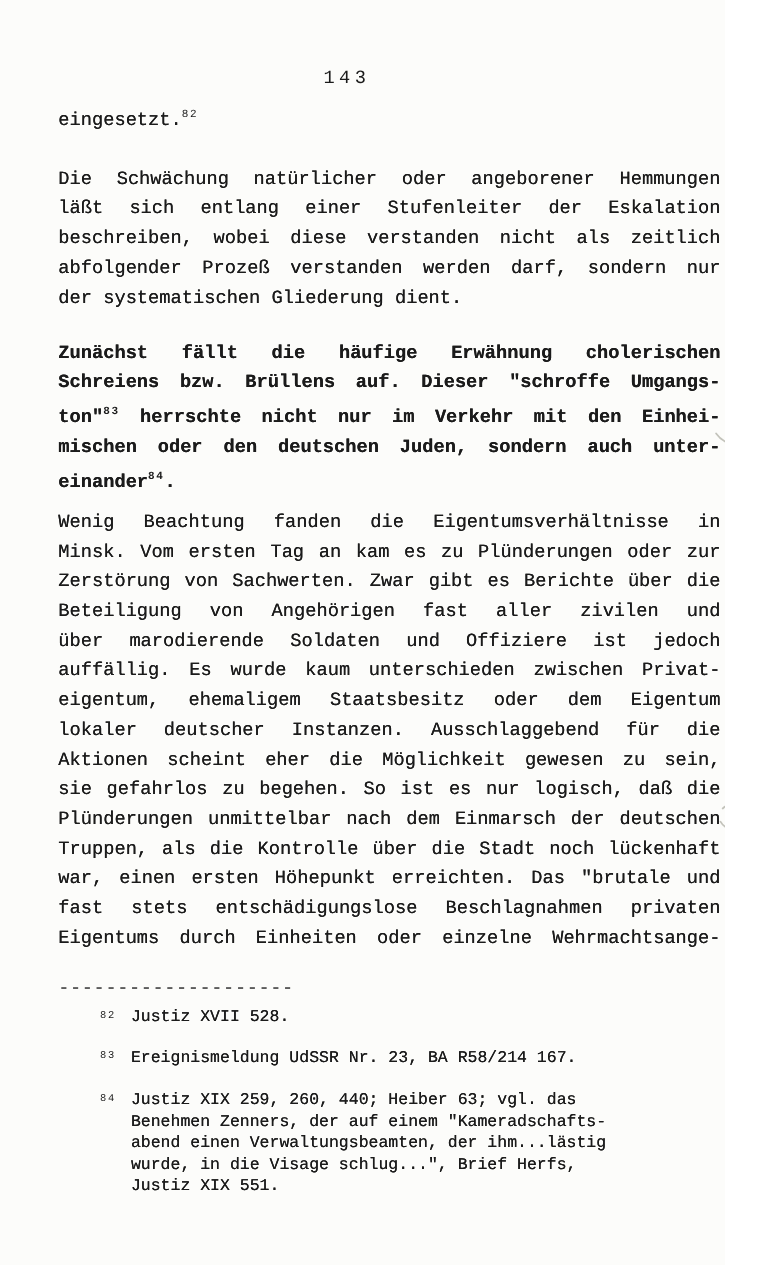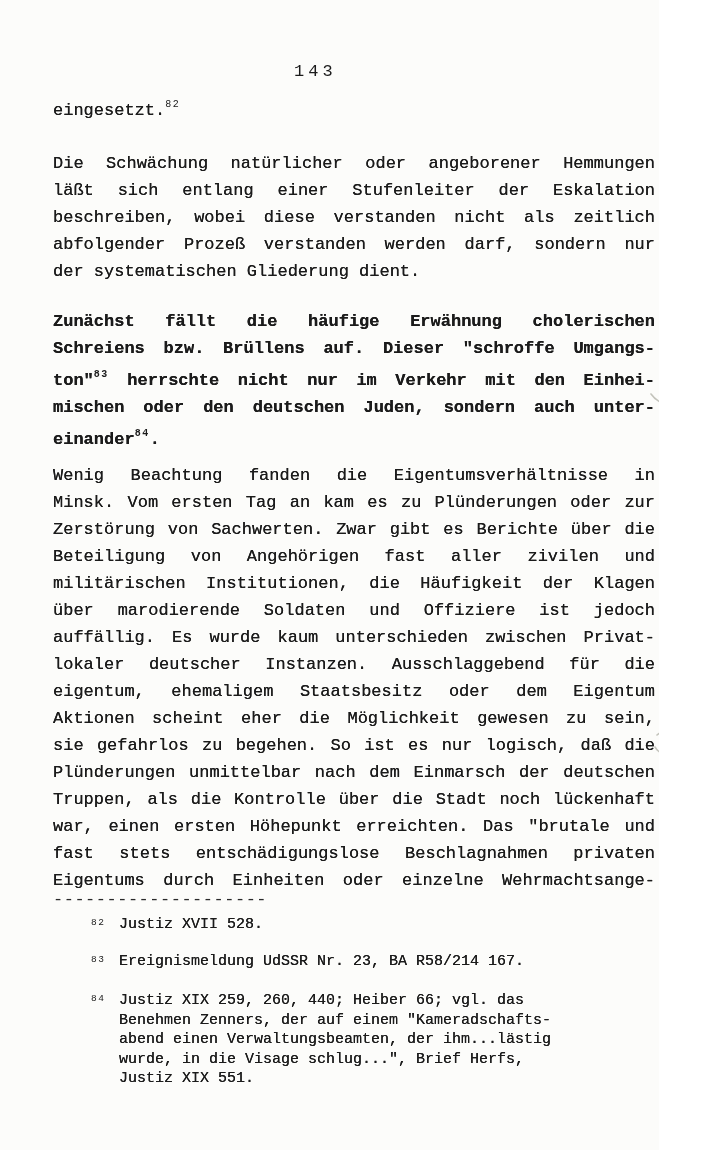--- a/index.html
+++ b/index.html
@@ -102,25 +102,24 @@
     <div class="line"><span>ton"</span><sup class="ref">83</sup><span> herrschte nicht nur im Verkehr mit den Einhei-</span></div>
     <div class="line">mischen oder den deutschen Juden, sondern auch unter-</div>
     <div class="line noj"><span>einander</span><sup class="ref">84</sup><span>.</span></div>
   </div>
 
   <div class="abs body-block p3">
     <div class="line">Wenig Beachtung fanden die Eigentumsverhältnisse in</div>
     <div class="line">Minsk. Vom ersten Tag an kam es zu Plünderungen oder zur</div>
     <div class="line">Zerstörung von Sachwerten. Zwar gibt es Berichte über die</div>
     <div class="line">Beteiligung von Angehörigen fast aller zivilen und</div>
-    <div class="line">militärischen Institutionen, die Häufigkeit der Klagen</div>
     <div class="line">über marodierende Soldaten und Offiziere ist jedoch</div>
     <div class="line">auffällig. Es wurde kaum unterschieden zwischen Privat-</div>
+    <div class="line">eigentum, ehemaligem Staatsbesitz oder dem Eigentum</div>
     <div class="line">lokaler deutscher Instanzen. Ausschlaggebend für die</div>
-    <div class="line">eigentum, ehemaligem Staatsbesitz oder dem Eigentum</div>
     <div class="line">Aktionen scheint eher die Möglichkeit gewesen zu sein,</div>
     <div class="line">sie gefahrlos zu begehen. So ist es nur logisch, daß die</div>
     <div class="line">Plünderungen unmittelbar nach dem Einmarsch der deutschen</div>
     <div class="line">Truppen, als die Kontrolle über die Stadt noch lückenhaft</div>
     <div class="line">war, einen ersten Höhepunkt erreichten. Das "brutale und</div>
     <div class="line">fast stets entschädigungslose Beschlagnahmen privaten</div>
     <div class="line">Eigentums durch Einheiten oder einzelne Wehrmachtsange-</div>
   </div>
 
   <div class="abs separator">--------------------</div>
@@ -135,21 +134,21 @@
   <div class="abs footnote fn83">
     <sup class="fn-marker">83</sup>
     <div class="fn-body">
       <div>Ereignismeldung UdSSR Nr. 23, BA R58/214 167.</div>
     </div>
   </div>
 
   <div class="abs footnote fn84">
     <sup class="fn-marker">84</sup>
     <div class="fn-body">
-      <div>Justiz XIX 259, 260, 440; Heiber 66; vgl. das</div>
+      <div>Justiz XIX 259, 260, 440; Heiber 63; vgl. das</div>
       <div>Benehmen Zenners, der auf einem "Kameradschafts-</div>
       <div>abend einen Verwaltungsbeamten, der ihm...lästig</div>
       <div>wurde, in die Visage schlug...", Brief Herfs,</div>
       <div>Justiz XIX 551.</div>
     </div>
   </div>
 
   <svg class="margin-mark mark1" width="46" height="34" viewBox="0 0 46 34">
     <path d="M42,5 q3,3 0,8"></path>
     <path d="M42,12 C35,27 15,28 5,14"></path>

